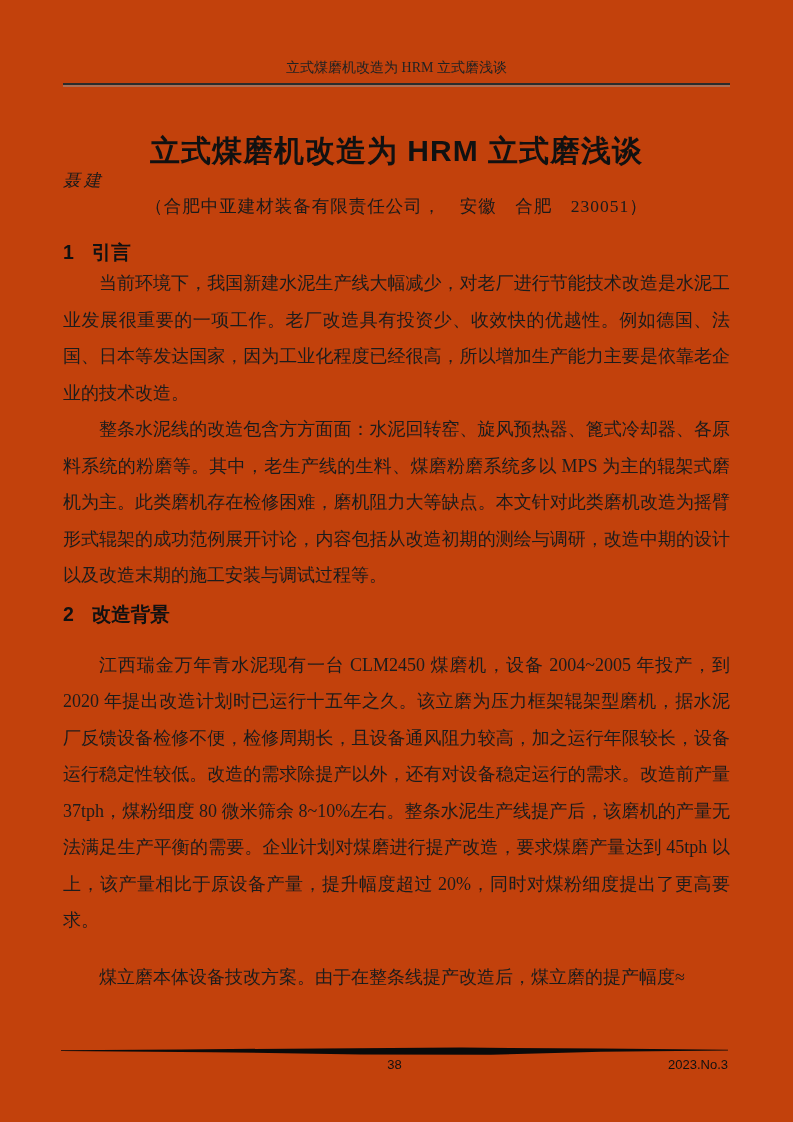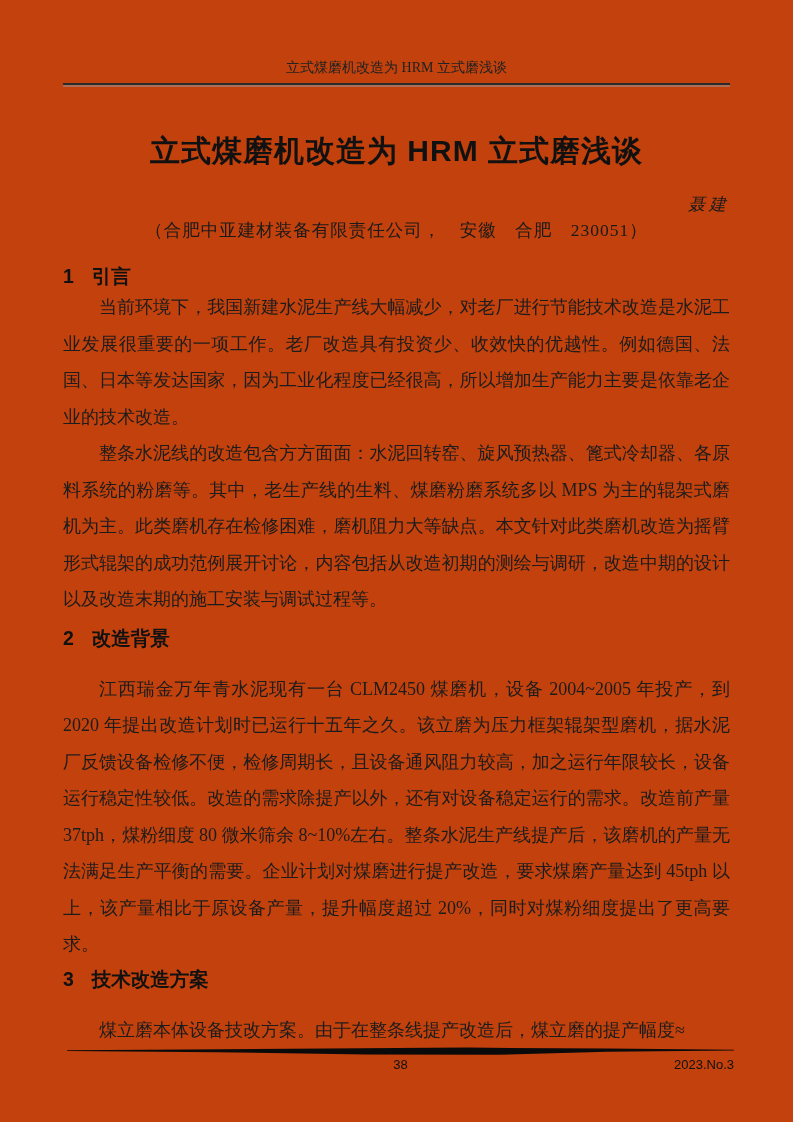--- a/index.html
+++ b/index.html
@@ -30,22 +30,21 @@
   .title {
     margin:47px 0 0 0;
     text-align:center;
     font-family:"Liberation Sans","DejaVu Sans",sans-serif;
     font-weight:700;
     font-size:30px; line-height:38px;
     letter-spacing:1px;
     color:#111111;
   }
   .author {
-    margin-top:24px;
-    text-align:right;
+    text-align:left;
     font-family:"Liberation Serif","DejaVu Serif",serif;
     font-style:italic;
     font-size:17px; line-height:21px;
     letter-spacing:4px;
   }
   .affiliation {
     margin-top:3px;
     text-align:center;
     font-family:"Liberation Serif","DejaVu Serif",serif;
     font-size:17.5px; line-height:25px;
@@ -71,21 +70,21 @@
     line-height:36.5px;
     text-align:justify;
     text-indent:2em;
     color:#1c1c1c;
   }
   .body-para.first { }
   .body-para.after-head { margin-top:20px; }
 
   .footer {
     position:absolute;
-    left:67px; top:1046px;
+    left:61px; top:1046px;
     width:667px;
   }
   .footer-bar { display:block; width:667px; height:10px; }
   .footer-row {
     position:relative;
     margin-top:1px;
     height:16px;
     font-family:"Liberation Sans","DejaVu Sans",sans-serif;
     font-size:13px; line-height:16px;
     color:#111111;
@@ -114,23 +113,20 @@
       <span class="sec-num">1</span><span class="sec-title">引言</span>
     </h2>
     <p class="body-para first">当前环境下，我国新建水泥生产线大幅减少，对老厂进行节能技术改造是水泥工业发展很重要的一项工作。老厂改造具有投资少、收效快的优越性。例如德国、法国、日本等发达国家，因为工业化程度已经很高，所以增加生产能力主要是依靠老企业的技术改造。</p>
     <p class="body-para">整条水泥线的改造包含方方面面：水泥回转窑、旋风预热器、篦式冷却器、各原料系统的粉磨等。其中，老生产线的生料、煤磨粉磨系统多以 MPS 为主的辊架式磨机为主。此类磨机存在检修困难，磨机阻力大等缺点。本文针对此类磨机改造为摇臂形式辊架的成功范例展开讨论，内容包括从改造初期的测绘与调研，改造中期的设计以及改造末期的施工安装与调试过程等。</p>
 
     <h2 class="sec-head sec2">
       <span class="sec-num">2</span><span class="sec-title">改造背景</span>
     </h2>
     <p class="body-para after-head">江西瑞金万年青水泥现有一台 CLM2450 煤磨机，设备 2004~2005 年投产，到 2020 年提出改造计划时已运行十五年之久。该立磨为压力框架辊架型磨机，据水泥厂反馈设备检修不便，检修周期长，且设备通风阻力较高，加之运行年限较长，设备运行稳定性较低。改造的需求除提产以外，还有对设备稳定运行的需求。改造前产量 37tph，煤粉细度 80 微米筛余 8~10%左右。整条水泥生产线提产后，该磨机的产量无法满足生产平衡的需要。企业计划对煤磨进行提产改造，要求煤磨产量达到 45tph 以上，该产量相比于原设备产量，提升幅度超过 20%，同时对煤粉细度提出了更高要求。</p>
 
-    <h2 class="sec-head sec3">
-      <span class="sec-num">3</span><span class="sec-title">技术改造方案</span>
-    </h2>
     <p class="body-para after-head">煤立磨本体设备技改方案。由于在整条线提产改造后，煤立磨的提产幅度≈</p>
 
   </div>
 
   <div class="footer">
     <svg class="footer-bar" viewBox="0 0 667 10" preserveAspectRatio="none">
       <polygon fill="#0a0a0a" points="0,4.2 120,3.4 260,2.4 400,1.6 540,2.6 667,3.8 667,4.6 540,5.8 430,8.8 300,8.4 150,6.2 0,5.0"></polygon>
     </svg>
     <div class="footer-row">
       <span class="page-num">38</span>

